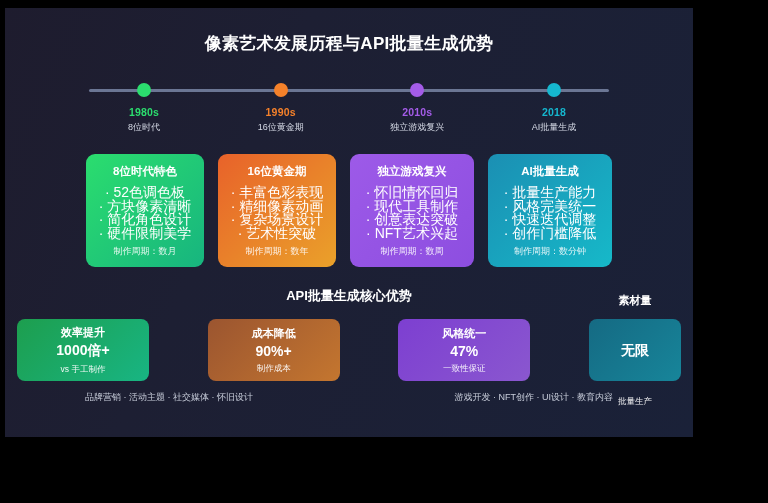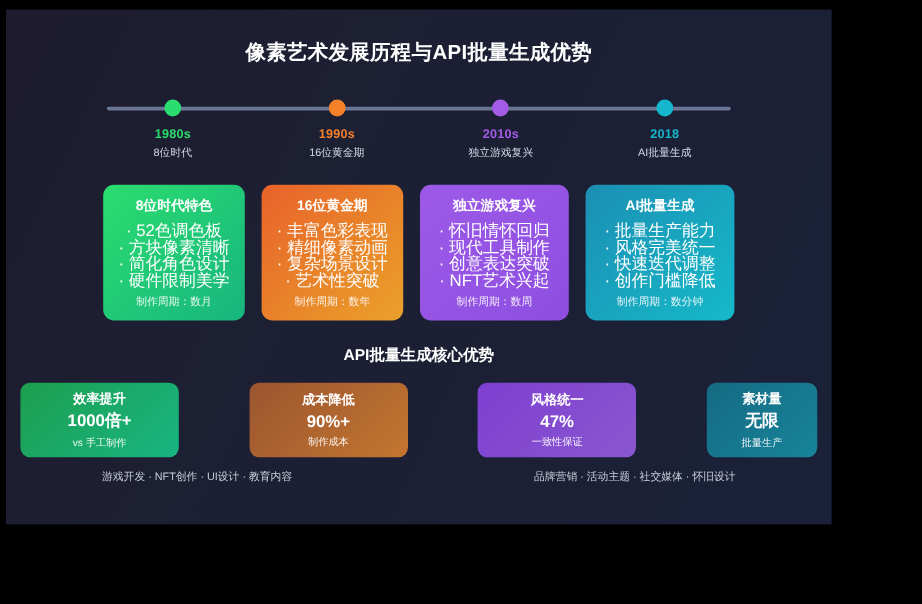--- a/index.html
+++ b/index.html
@@ -132,21 +132,21 @@
     color:#ffffff;
     text-align:center;
   }
   .adv-card.narrow { width:92px; }
   .adv-label { font-size:11px; font-weight:bold; }
   .adv-value { font-size:14px; font-weight:bold; margin-top:2px; }
   .adv-note  { font-size:8.5px; margin-top:4px; color:rgba(255,255,255,0.92); }
   .a-green  { background:linear-gradient(135deg,#1d9e4e 0%,#18b583 100%); }
   .a-orange { background:linear-gradient(135deg,#9b5530 0%,#c4762f 100%); }
   .a-purple { background:linear-gradient(135deg,#7d3fd1 0%,#8a57cf 100%); }
-  .a-cyan   { background:linear-gradient(135deg,#156a83 0%,#17859a 100%); }
+  .a-cyan   { background:linear-gradient(135deg,#156a83 0%,#17859a 100%);gap:32px; }
 
   
   .foot-title {
     text-align:center;
     color:#ffffff;
     font-size:11.5px;
     font-weight:bold;
     margin-top:22px;
   }
   .foot-row {
@@ -260,17 +260,17 @@
 
     <div class="adv-card a-cyan narrow">
       <div class="adv-label">素材量</div>
       <div class="adv-value">无限</div>
       <div class="adv-note">批量生产</div>
     </div>
 
   </div>
 
   <div class="foot-row">
+    <div>品牌营销 · 活动主题 · 社交媒体 · 怀旧设计</div>
     <div>游戏开发 · NFT创作 · UI设计 · 教育内容</div>
-    <div>品牌营销 · 活动主题 · 社交媒体 · 怀旧设计</div>
   </div>
 
 </div>
 
 </body></html>

